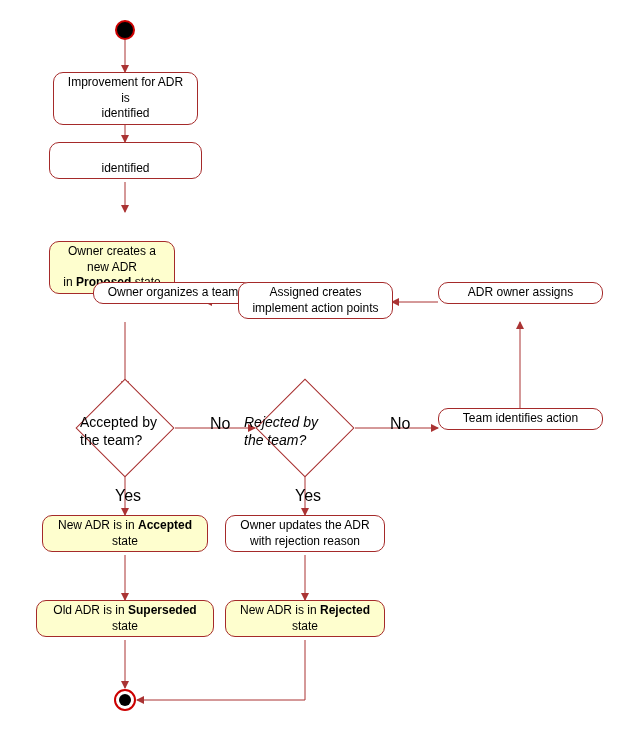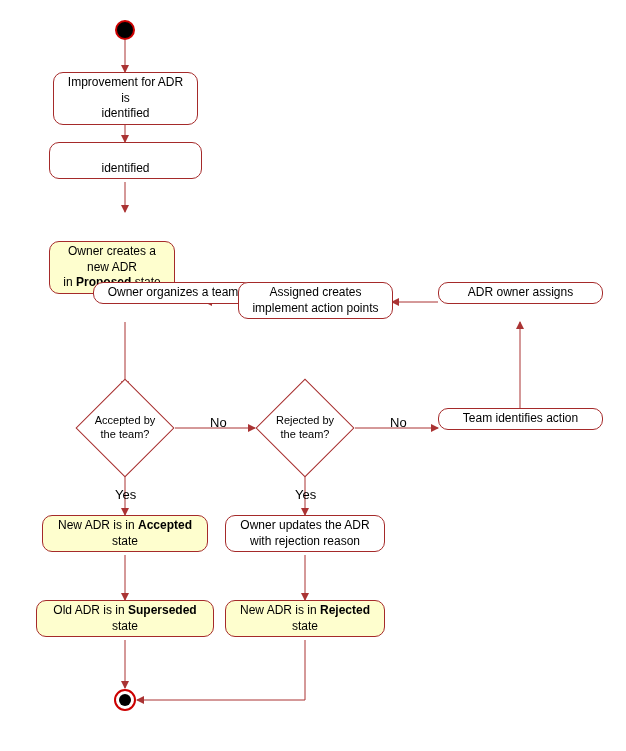--- a/index.html
+++ b/index.html
@@ -28,28 +28,28 @@
   }
   .diamond {
     position: absolute;
     background: #fff;
     border: 1px solid #a52a2a;
     transform: rotate(45deg);
     box-sizing: border-box;
   }
   .diamond-label {
     position: absolute;
-    text-align: center;
-    font-size: 11px;
+    text-align: left;
+    font-size: 14px;
     line-height: 1.3;
     pointer-events: none;
   }
   .edge-label {
     position: absolute;
-    font-size: 13px;
+    font-size: 16px;
     background: transparent;
   }
   svg { position: absolute; top: 0; left: 0; }
   b.bold { font-weight: bold; }
 </style>
 </head>
 <body>
 
 <svg width="626" height="751">
   <defs>
@@ -120,21 +120,21 @@
   <span>ADR owner assigns</span><br>
 </div>
 
 <div class="diamond" style="left:90px; top:393px; width:70px; height:70px;"></div>
 <div class="diamond-label" style="left:80px; top:413px; width:90px;">
   <span>Accepted by</span><br>
   <span>the team?</span>
 </div>
 
 <div class="diamond" style="left:270px; top:393px; width:70px; height:70px;"></div>
-<div class="diamond-label" style="left:260px; top:413px; width:90px;">
+<div class="diamond-label" style="left:244px; top:413px; width:90px;font-style:italic;">
   <span>Rejected by</span><br>
   <span>the team?</span>
 </div>
 
 <div class="box plain" style="left:438px; top:408px; width:165px;">
   <span>Team identifies action</span><br>
 </div>
 
 <div class="box" style="left:42px; top:515px; width:166px;">
   <span>New ADR is in </span><b class="bold">Accepted</b><br>

